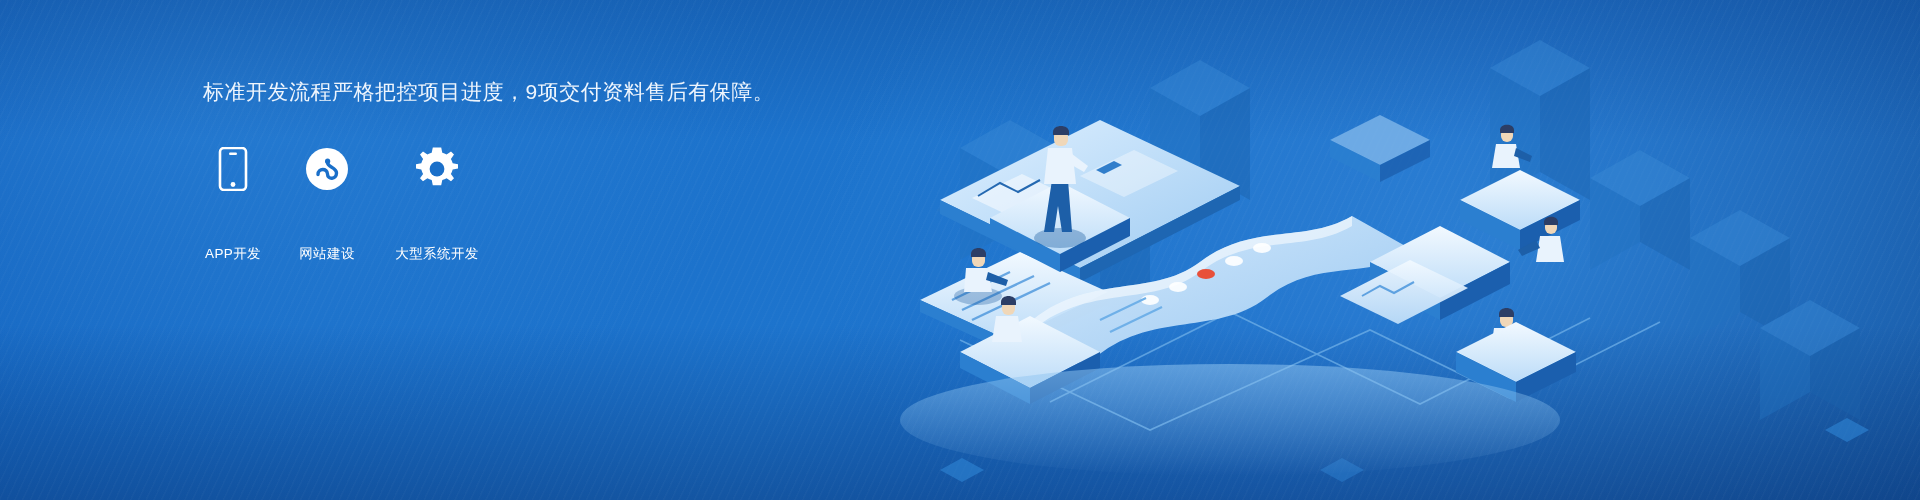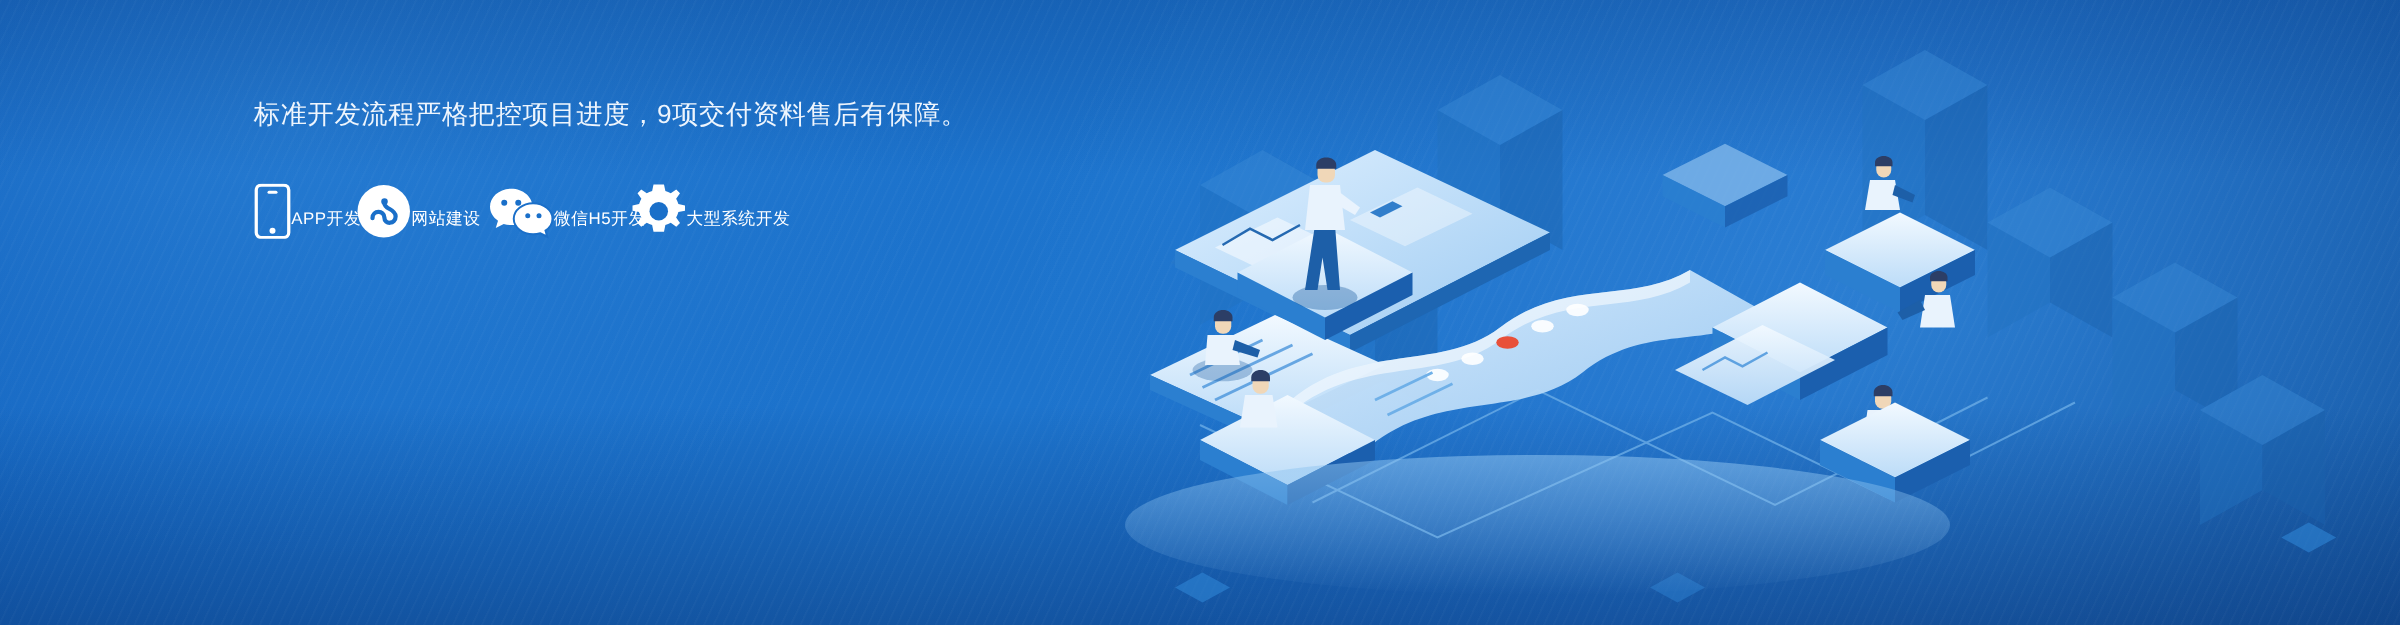--- a/index.html
+++ b/index.html
@@ -38,22 +38,22 @@
   }
   .subline{
     font-size:21px;color:#eef5fd;line-height:1.75;letter-spacing:.5px;
     margin:0;font-weight:normal;white-space:nowrap;
   }
   .sub2{margin-top:2px;}
 
   
   .services{display:flex;align-items:flex-end;margin-top:34px;}
   .service{
-    display:flex;flex-direction:row;align-items:center;
-    width:76px;margin-right:22px;
+    display:flex;flex-direction:column;align-items:center;
+    width:76px;margin-right:22px;gap:40px;
   }
   .service .ico{
     height:46px;display:flex;align-items:flex-end;justify-content:center;
     margin-bottom:14px;
   }
   .service .ico svg{display:block;fill:#ffffff;}
   .service .lbl{
     font-size:13.5px;color:#ffffff;white-space:nowrap;letter-spacing:.4px;
   }
   .service:nth-child(1){width:60px;}
@@ -287,36 +287,20 @@
         <span class="ico">
           <svg width="44" height="44" viewBox="0 0 44 44">
             <circle cx="22" cy="22" r="21" fill="#fff"></circle>
             <path d="M13 27.5 C13 21 22.5 21 22.5 27 C22.5 33 31.5 32.5 31.5 26 C31.5 20 22.5 20.5 22.5 15.5" fill="none" stroke="#1a6fc9" stroke-width="3.4" stroke-linecap="round"></path>
             <circle cx="22.6" cy="14.2" r="2.6" fill="#1a6fc9"></circle>
           </svg>
         </span>
         <span class="lbl">网站建设</span>
       </div>
 
-      <div class="service">
-        <span class="ico">
-          <svg width="52" height="42" viewBox="0 0 52 42">
-            <path d="M18 2 C8.6 2 1 8.5 1 16.4 C1 20.9 3.5 24.9 7.4 27.5 L5.6 33.4 L12 30.2
-                     C13.9 30.7 15.9 31 18 31 C27.4 31 35 24.5 35 16.4 C35 8.5 27.4 2 18 2 Z" fill="#fff"></path>
-            <circle cx="12.4" cy="13.2" r="2.4" fill="#1a6fc9"></circle>
-            <circle cx="23.6" cy="13.2" r="2.4" fill="#1a6fc9"></circle>
-            <path d="M35.5 13.5 C43.9 13.5 51 19.1 51 25.9 C51 29.8 48.8 33.2 45.4 35.4
-                     L46.8 40.4 L41.3 37.6 C39.5 38.1 37.6 38.4 35.5 38.4 C27.1 38.4 20 32.8
-                     20 25.9 C20 19.1 27.1 13.5 35.5 13.5 Z" fill="#fff" stroke="#1a6fc9" stroke-width="1.6"></path>
-            <circle cx="31.2" cy="23.6" r="2" fill="#1a6fc9"></circle>
-            <circle cx="40.2" cy="23.6" r="2" fill="#1a6fc9"></circle>
-          </svg>
-        </span>
-        <span class="lbl">微信H5开发</span>
-      </div>
 
 
       <div class="service">
         <span class="ico">
           <svg width="44" height="44" viewBox="0 0 44 44">
             <path fill="#fff" d="M22 0.5 l4.2 0 1.1 5.3 a16.4 16.4 0 0 1 4.3 1.8 l4.4-3.1 3 3 -3.1 4.4
               a16.4 16.4 0 0 1 1.8 4.3 l5.3 1.1 0 4.2 -5.3 1.1 a16.4 16.4 0 0 1 -1.8 4.3 l3.1 4.4 -3 3
               -4.4-3.1 a16.4 16.4 0 0 1 -4.3 1.8 l-1.1 5.3 -4.2 0 -4.2 0 -1.1-5.3 a16.4 16.4 0 0 1 -4.3-1.8
               l-4.4 3.1 -3-3 3.1-4.4 a16.4 16.4 0 0 1 -1.8-4.3 l-5.3-1.1 0-4.2 5.3-1.1
               a16.4 16.4 0 0 1 1.8-4.3 l-3.1-4.4 3-3 4.4 3.1 a16.4 16.4 0 0 1 4.3-1.8 l1.1-5.3 z"></path>

